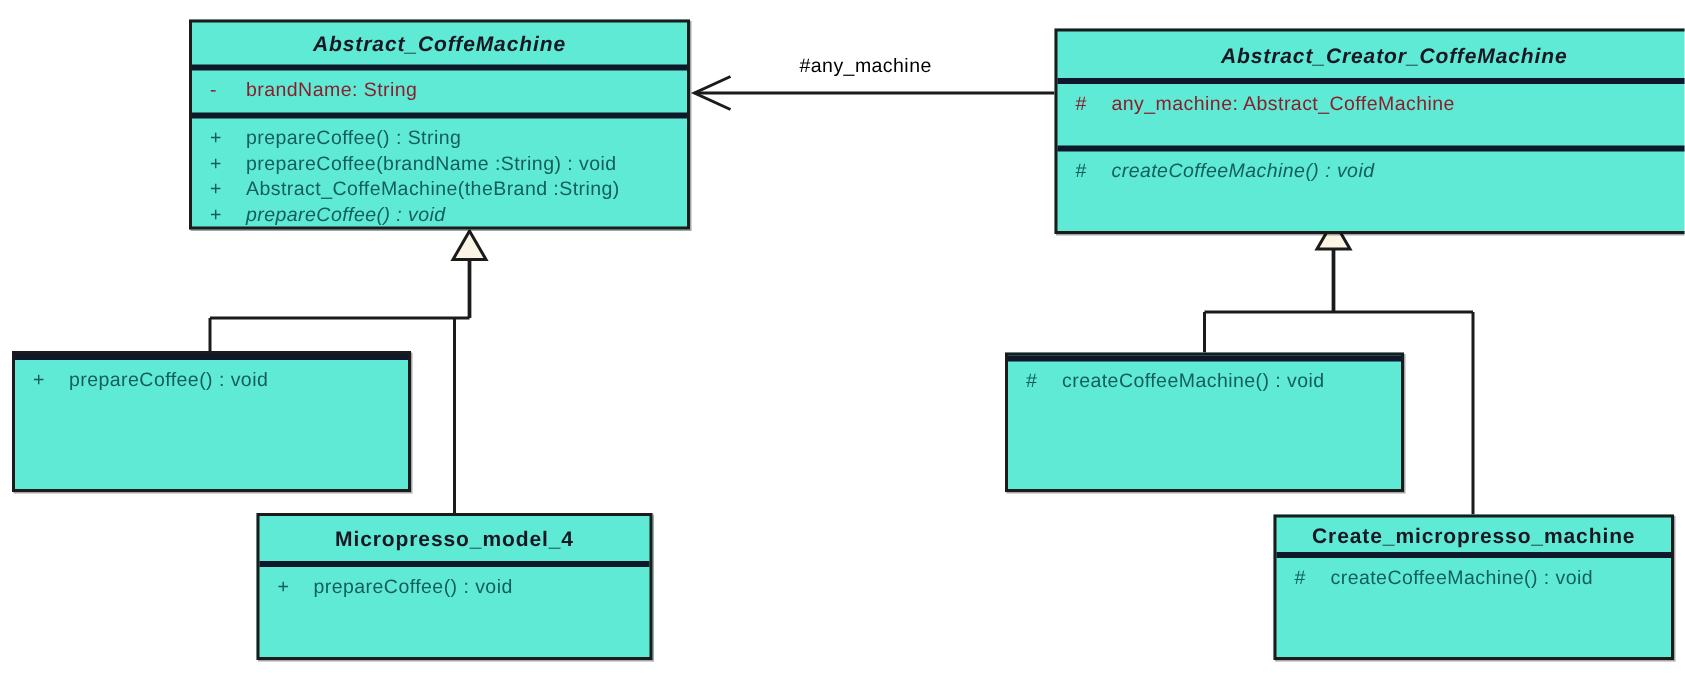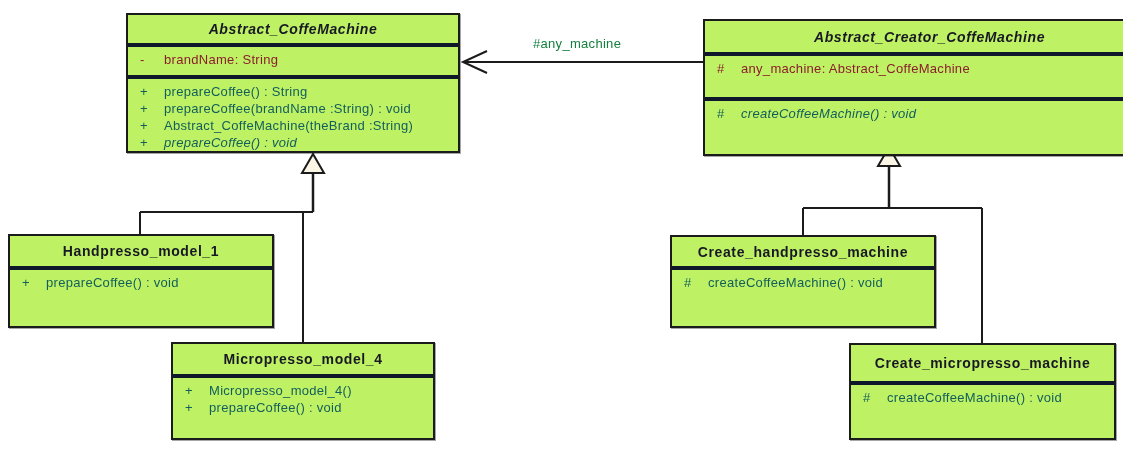--- a/index.html
+++ b/index.html
@@ -4,21 +4,21 @@
 <style>
   html,body{margin:0;padding:0;}
   body{
     width:1123px;height:450px;position:relative;background:#ffffff;
     font-family:"Liberation Sans","DejaVu Sans",sans-serif;
     overflow:hidden;
   }
   #connectors{position:absolute;left:0;top:0;z-index:0;}
   .uml-class{
     position:absolute;z-index:1;box-sizing:border-box;
-    background:#bef264;border:2px solid #1b1b1b;
+    background:#5eead4;border:2px solid #1b1b1b;
     display:flex;flex-direction:column;
     box-shadow:1px 1px 0 rgba(0,0,0,0.35);
   }
   .uml-title{
     box-sizing:border-box;flex:0 0 auto;
     display:flex;align-items:center;justify-content:center;
     font-weight:bold;font-size:14px;letter-spacing:0.6px;color:#181824;
     white-space:nowrap;
   }
   .uml-class.abstract .uml-title{font-style:italic;}
@@ -29,21 +29,21 @@
   .compartment.grow{flex:1 1 auto;}
   .row{
     font-size:13px;line-height:17px;letter-spacing:0.3px;white-space:nowrap;
   }
   .row .vis{display:inline-block;width:24px;padding-left:12px;box-sizing:content-box;}
   .row.attr{color:#8B1E2D;}
   .row.method{color:#135E5C;}
   .row.italic .txt{font-style:italic;}
   .assoc-label{
     position:absolute;z-index:2;font-size:13px;letter-spacing:0.3px;
-    color:#15803d;white-space:nowrap;
+    color:#000000;white-space:nowrap;
   }
 </style>
 </head>
 <body>
 
 <svg id="connectors" width="1123" height="450">
 
   <g stroke="#1b1b1b" stroke-width="2" fill="none">
     <path d="M463,62 L703,62"></path>
     <path d="M487,51 L463,62 L487,73"></path>
@@ -99,49 +99,44 @@
     </div>
   </div>
   <div class="compartment grow">
     <div class="row method italic">
       <span class="vis">#</span><span class="txt">createCoffeeMachine() : void</span>
     </div>
   </div>
 </div>
 
 <div class="uml-class" style="left:8px;top:234px;width:266px;height:94px;">
-  <div class="uml-title" style="height:30px;">Handpresso_model_1</div>
   <div class="compartment grow">
     <div class="row method">
       <span class="vis">+</span><span class="txt">prepareCoffee() : void</span>
     </div>
   </div>
 </div>
 
 <div class="uml-class" style="left:171px;top:342px;width:264px;height:98px;">
   <div class="uml-title" style="height:30px;">Micropresso_model_4</div>
   <div class="compartment grow">
     <div class="row method">
-      <span class="vis">+</span><span class="txt">Micropresso_model_4()</span>
-    </div>
-    <div class="row method">
       <span class="vis">+</span><span class="txt">prepareCoffee() : void</span>
     </div>
   </div>
 </div>
 
 <div class="uml-class" style="left:670px;top:235px;width:266px;height:93px;">
-  <div class="uml-title" style="height:29px;">Create_handpresso_machine</div>
   <div class="compartment grow">
     <div class="row method">
       <span class="vis">#</span><span class="txt">createCoffeeMachine() : void</span>
     </div>
   </div>
 </div>
 
 <div class="uml-class" style="left:849px;top:343px;width:267px;height:97px;">
-  <div class="uml-title" style="height:36px;">Create_micropresso_machine</div>
+  <div class="uml-title" style="height:23px;">Create_micropresso_machine</div>
   <div class="compartment grow">
     <div class="row method">
       <span class="vis">#</span><span class="txt">createCoffeeMachine() : void</span>
     </div>
   </div>
 </div>
 
 </body></html>

